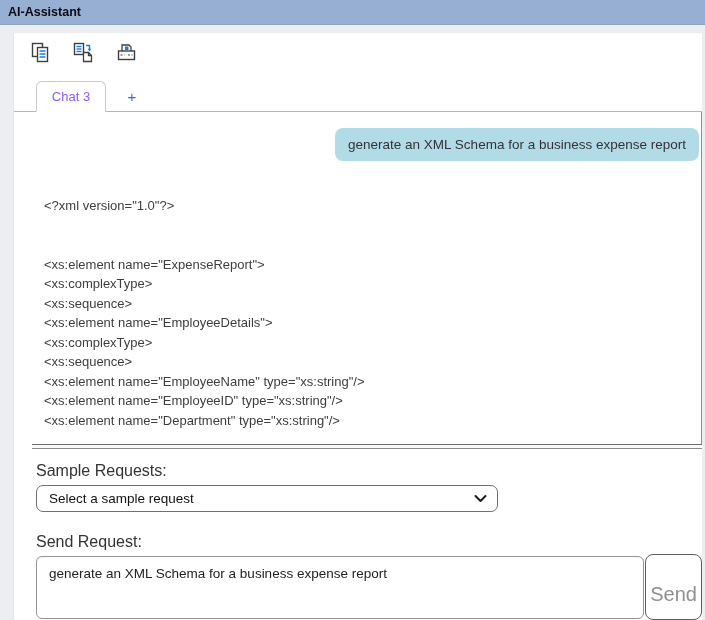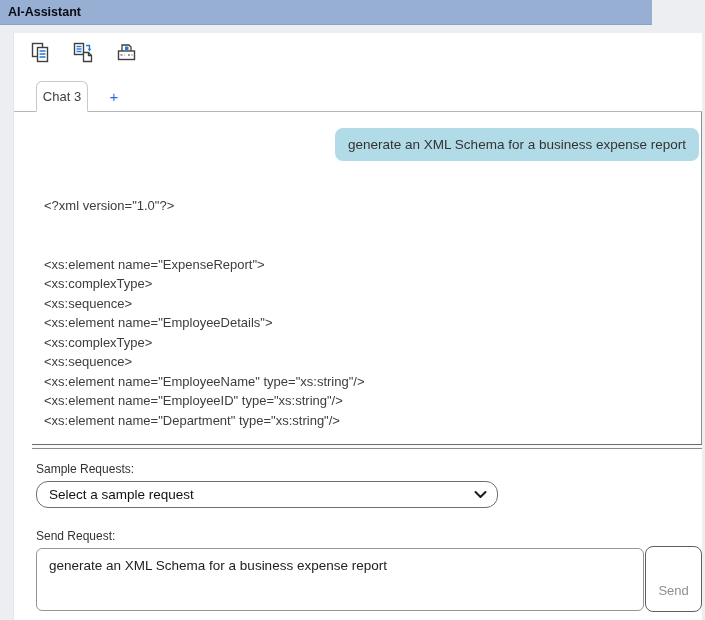--- a/index.html
+++ b/index.html
@@ -6,21 +6,21 @@
   html,body { width:705px; height:620px; }
   body {
     position:relative;
     background:#edeef2;
     font-family:"Liberation Sans", sans-serif;
     overflow:hidden;
   }
 
   
   .titlebar {
-    position:absolute; left:0; top:0; width:652px; height:25px;
+    position:absolute; left:0; top:0; width:705px; height:25px;
     background:#96afd2;
     border-bottom:1px solid #8aa2c4;
     display:flex; align-items:center;
     padding-left:8px;
   }
   .titlebar-text { font-size:12.5px; font-weight:bold; color:#0b0b14; }
 
   
   .panel {
     position:absolute; left:13px; top:33px; width:689px; height:587px;
@@ -35,26 +35,26 @@
   }
   .tool-btn { width:22px; height:22px; display:flex; align-items:center; justify-content:center; cursor:pointer; }
 
   
   .tabstrip {
     position:absolute; left:0; right:0; top:47px; height:32px;
     display:flex; align-items:flex-end;
     border-bottom:1px solid #b5b5b8;
   }
   .tab {
-    margin-left:22px; width:52px; height:31px; margin-bottom:-1px;
+    margin-left:22px; width:70px; height:31px; margin-bottom:-1px;
     background:#fff;
     border:1px solid #c9c9cc; border-bottom:1px solid #ffffff;
     border-radius:6px 6px 0 0;
     display:flex; align-items:center; justify-content:center;
-    font-size:13px; color:#404040; cursor:pointer;
+    font-size:13px; color:#8b5cf6; cursor:pointer;
   }
   .tab-add {
     margin-left:13px; margin-bottom:6px; width:26px;
     color:#2d6bd6; font-size:15px; text-align:center; cursor:pointer;
   }
 
   
   .chat-area {
     position:absolute; left:0; top:79px; right:0; height:332px;
     border-right:1px solid #8f8f92;
@@ -79,42 +79,42 @@
   
   .splitter {
     position:absolute; left:18px; right:0; top:411px; height:5px;
     border-top:1px solid #6b6b6b; border-bottom:1px solid #8a8a8a;
     background:#fafafa;
     cursor:row-resize;
   }
 
   
   .bottom { position:absolute; left:22px; right:0; top:416px; }
-  .field-label { margin-top:13px; font-size:12px; color:#333; }
+  .field-label { margin-top:13px; font-size:16px; color:#333; }
   .select-box {
     margin-top:5px; width:462px; height:27px;
-    border:1px solid #6f6f6f; border-radius:12px; background:#fff;
+    border:1px solid #6f6f6f; border-radius:7px; background:#fff;
     display:flex; align-items:center; justify-content:space-between;
     padding:0 10px 0 12px;
     font-size:13.5px; color:#111; cursor:pointer;
   }
   .label-2 { margin-top:21px; }
   .request-row { margin-top:5px; display:flex; align-items:flex-start; }
   .request-input {
     width:610px; height:63px;
     border:1px solid #949494; border-radius:6px;
     padding:9px 12px;
     font-family:"Liberation Sans", sans-serif;
     font-size:13.5px; color:#222;
     resize:none; outline:none; background:#fff;
   }
   .send-btn {
     width:57px; height:66px; margin-top:-2px; margin-left:1px;
     background:#fff; border:1px solid #5f5f5f; border-radius:8px;
-    color:#8f8f8f; font-size:13px;
+    color:#8f8f8f; font-size:20px;
     font-family:"Liberation Sans", sans-serif;
     display:flex; align-items:flex-end; justify-content:center;
     padding-bottom:13px; cursor:pointer;
   }
 </style>
 </head>
 <body>
 
 <div class="titlebar">
   <span class="titlebar-text">AI-Assistant</span>

